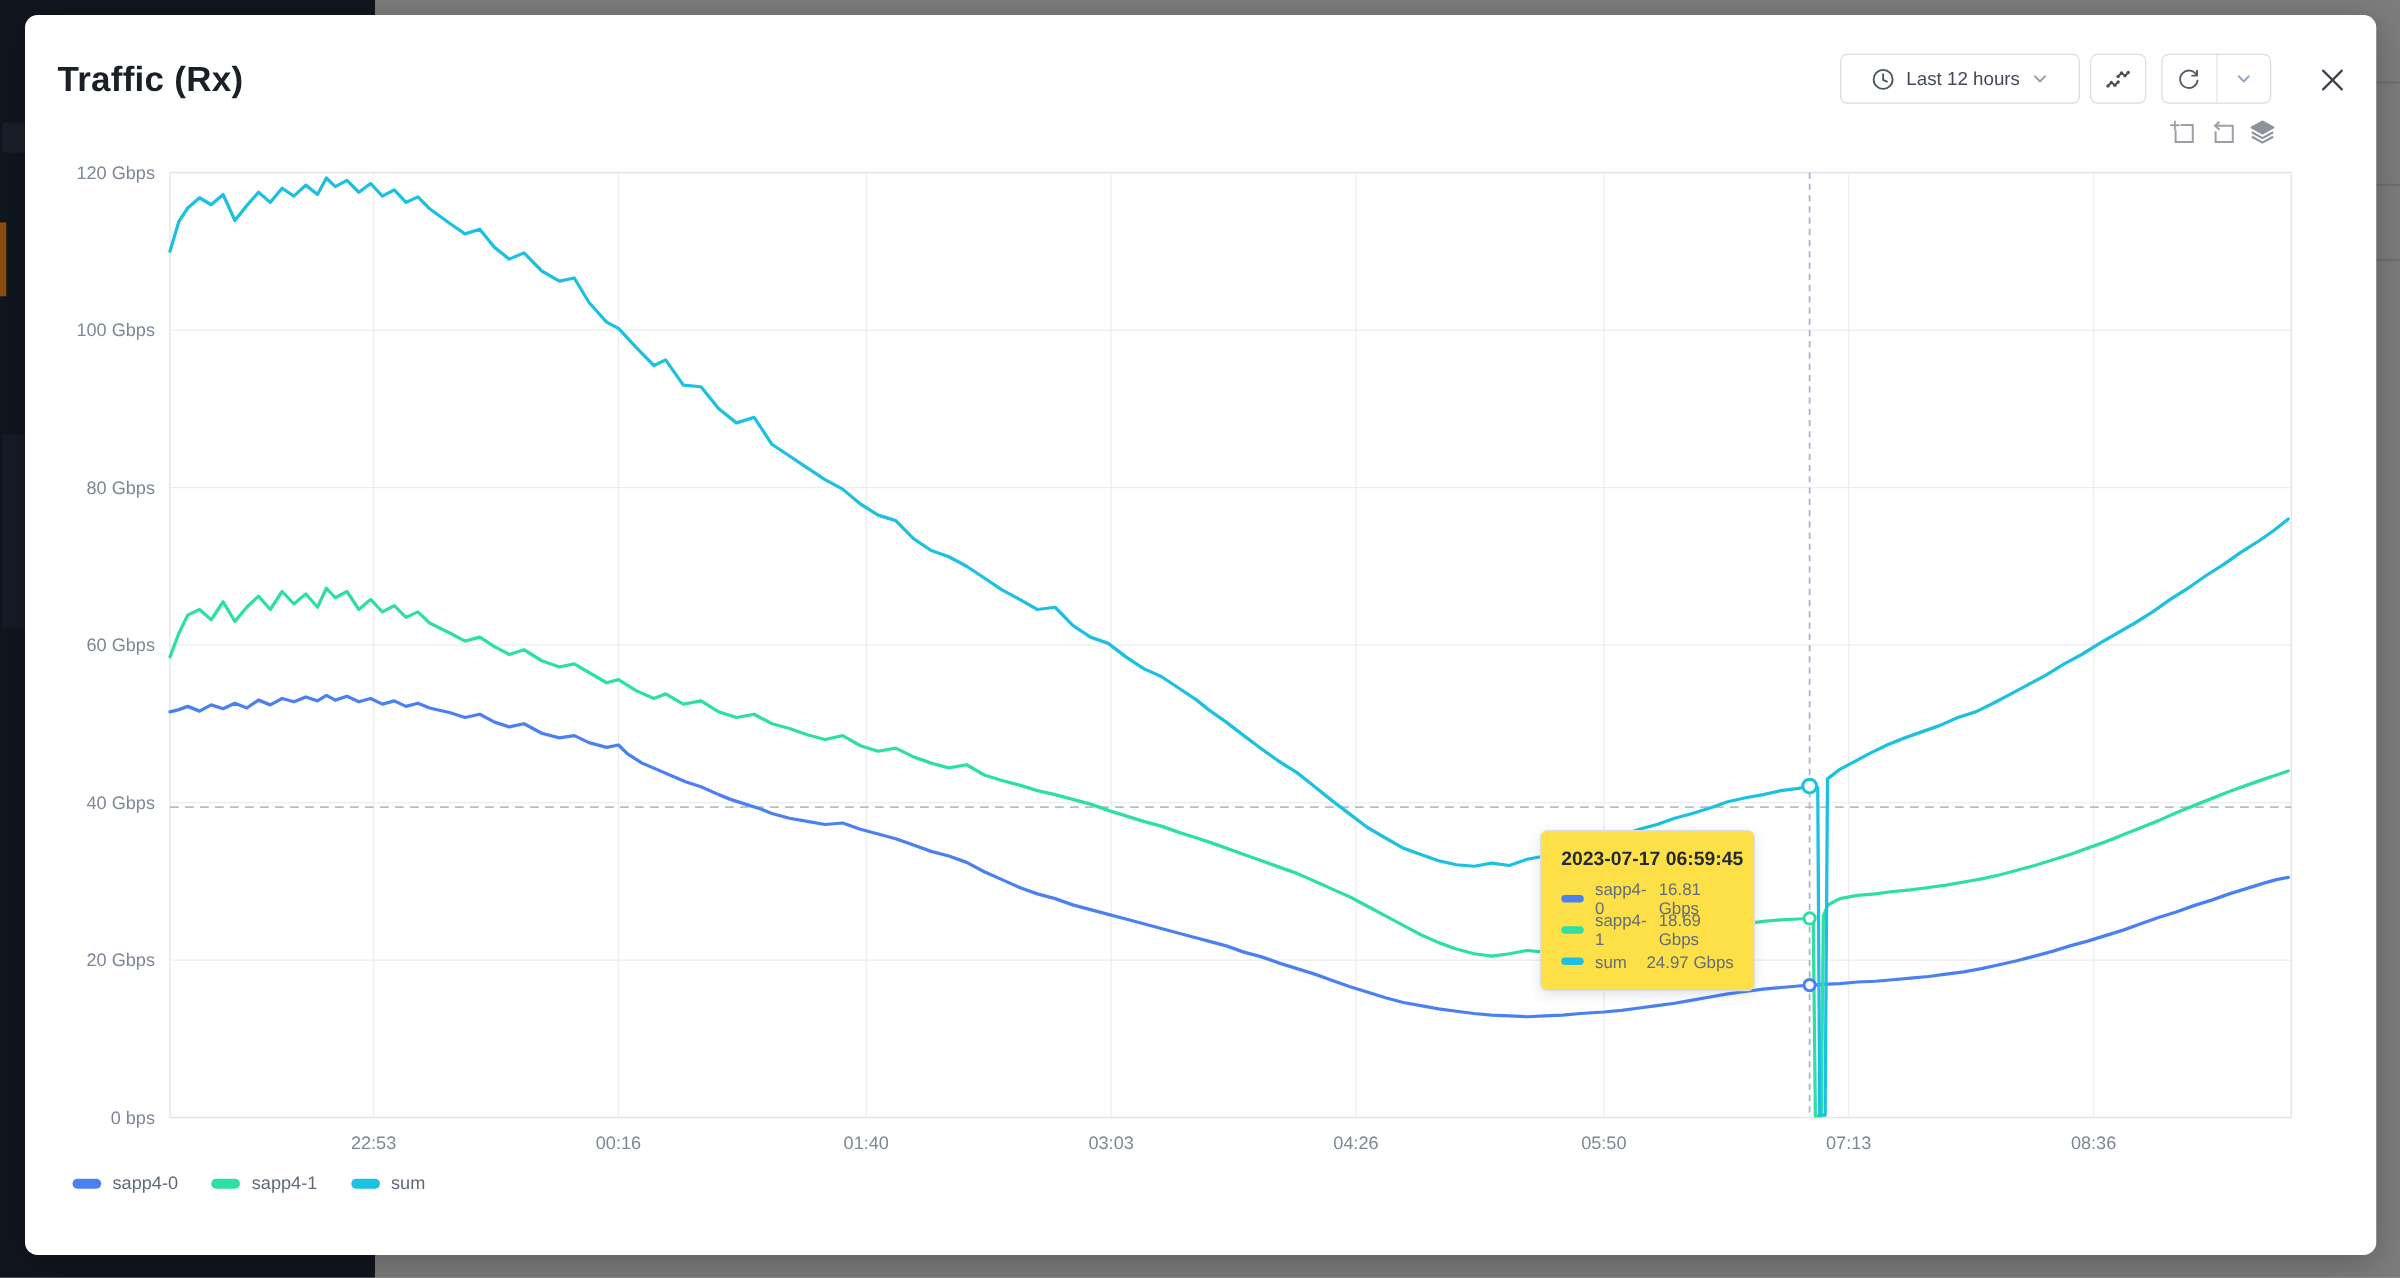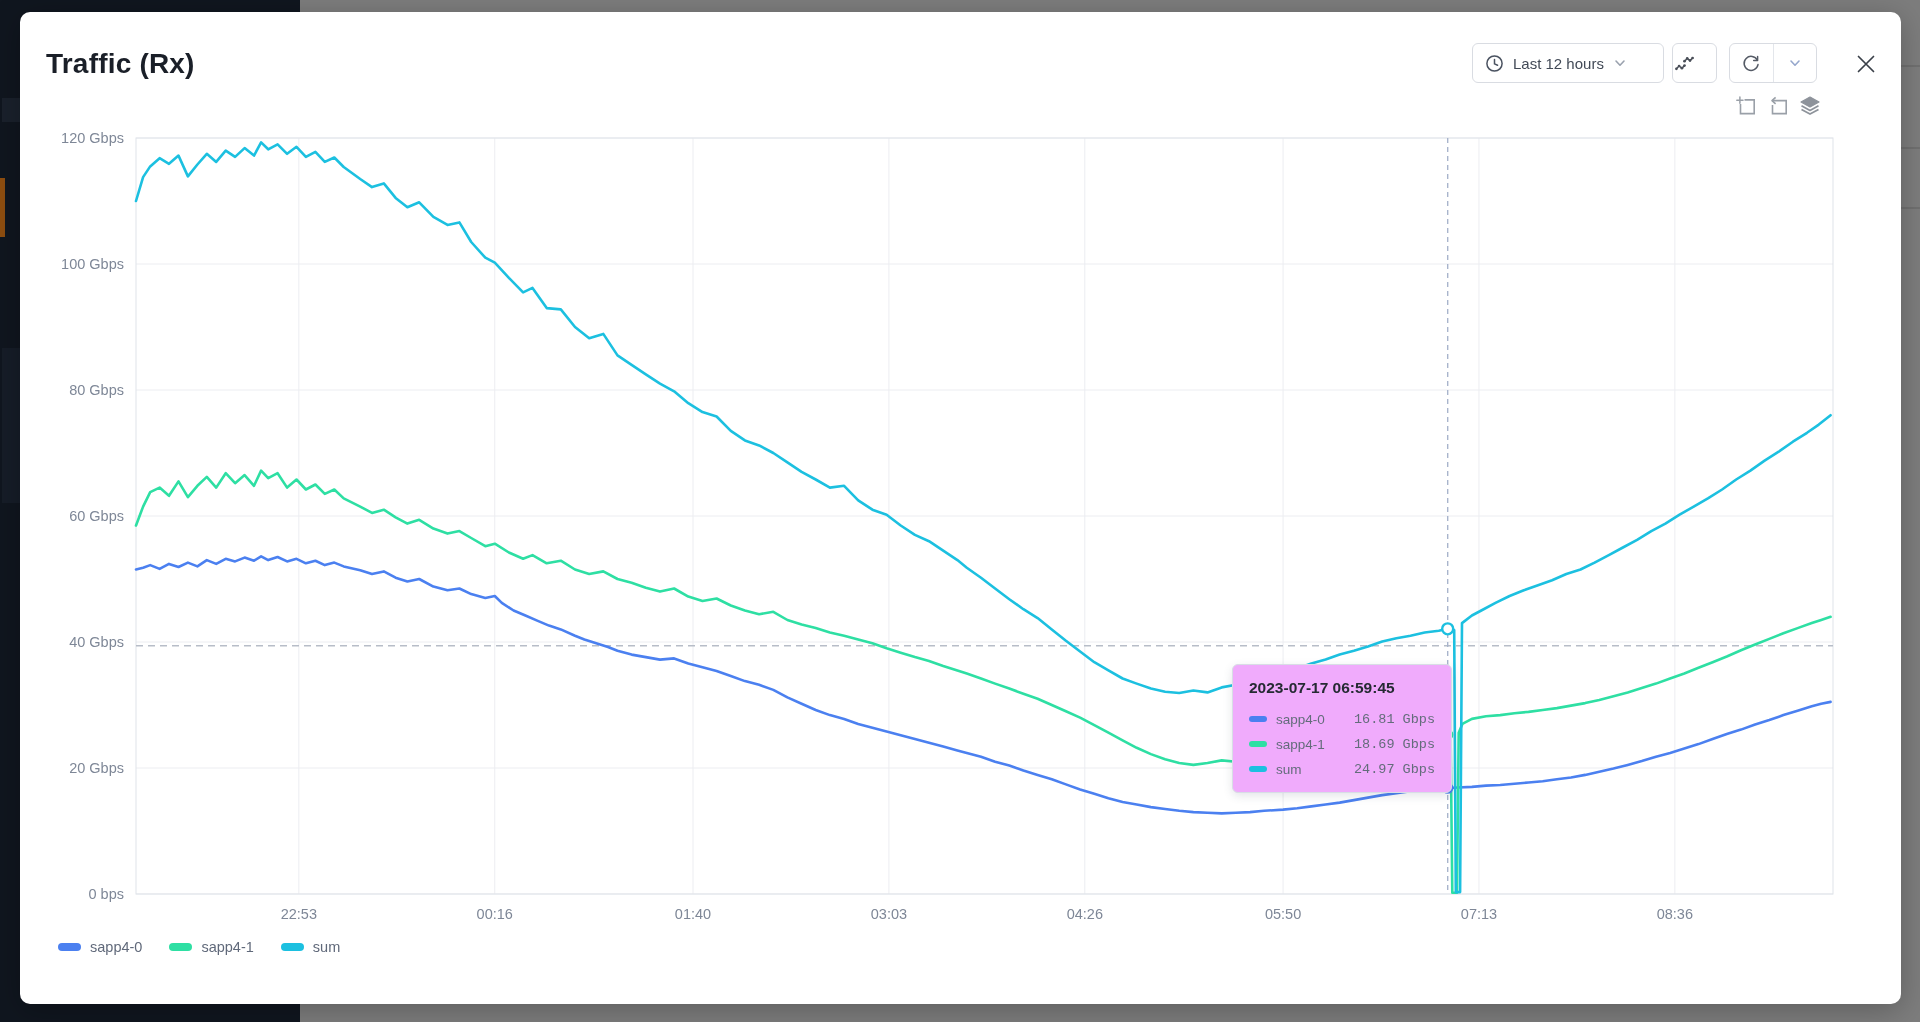--- a/index.html
+++ b/index.html
@@ -11,47 +11,47 @@
   .sidebar-block-1 { position:absolute; left:2px; top:98px; width:18px; height:24px; background:#1a212c; }
   .sidebar-block-2 { position:absolute; left:2px; top:348px; width:18px; height:155px; background:#161d28; }
   .sidebar-accent { position:absolute; left:0; top:178px; width:5px; height:59px; background:#8f4e10; }
 
   .modal { position:absolute; left:20px; top:12px; width:1881px; height:992px;
     background:#ffffff; border-radius:10px; box-shadow:0 6px 30px rgba(0,0,0,.25); }
 
   .modal-title { position:absolute; left:26px; top:36px; font-size:28px; font-weight:700; color:#1a1f28; letter-spacing:.2px; }
 
   .hdr-btn { position:absolute; top:31px; height:40px; background:#fff; border:1px solid #d9dce2; border-radius:6px;
-    display:flex; align-items:center; justify-content:flex-start; cursor:pointer; color:#424a57; }
+    display:flex; align-items:center; justify-content:center; cursor:pointer; color:#424a57; }
   .time-range-btn { left:1452px; width:192px; gap:9px; font-size:15px; padding:0 12px; }
   .chart-type-btn { left:1652px; width:45px; }
   .refresh-split { left:1709px; width:88px; padding:0; overflow:hidden; }
   .refresh-half { width:44px; height:100%; display:flex; align-items:center; justify-content:center; cursor:pointer; }
   .refresh-half + .refresh-half { border-left:1px solid #e3e6eb; }
   .close-btn { position:absolute; left:1831px; top:37px; width:30px; height:30px; border:none; background:transparent;
     display:flex; align-items:center; justify-content:center; cursor:pointer; }
 
   .zoom-toolbar { position:absolute; left:1714px; top:82px; display:flex; gap:8px; }
   .zoom-tool { width:24px; height:24px; display:flex; align-items:center; justify-content:center; cursor:pointer; }
 
   .chart-svg { position:absolute; left:0; top:0; }
 
   .legend { position:absolute; left:38px; top:927px; display:flex; align-items:center; gap:27px; }
   .legend-item { display:flex; align-items:center; gap:9px; cursor:pointer; }
   .legend-swatch { width:23px; height:8px; border-radius:4px; }
   .legend-label { font-size:14.5px; color:#60697a; }
 
-  .tooltip { position:absolute; left:1212px; top:652px; width:220px; background:#f0abfc;
+  .tooltip { position:absolute; left:1212px; top:652px; width:172px; background:#fde047;
     border:1px solid #d8dde6; border-radius:6px; box-shadow:0 3px 10px rgba(60,70,90,.14);
     padding:14px 16px 13px 16px; z-index:5; }
   .tooltip-title { font-size:15.5px; font-weight:700; color:#252a33; margin-bottom:12px; white-space:nowrap; }
   .tooltip-row { display:flex; align-items:center; gap:9px; height:20px; margin-top:5px; }
   .tooltip-swatch { width:18px; height:6.5px; border-radius:3px; flex:0 0 auto; }
   .tooltip-name { font-size:13.5px; color:#636c7b; }
-  .tooltip-value { font-size:13.5px; color:#636c7b; margin-left:auto;font-family:Liberation Mono, monospace; }
+  .tooltip-value { font-size:13.5px; color:#636c7b; margin-left:auto; }
 
   svg text { font-family:"Liberation Sans", sans-serif; }
 </style>
 </head>
 <body>
 
 <div class="backdrop">
   <div class="backdrop-seam" style="top:65px"></div>
   <div class="backdrop-seam" style="top:147px"></div>
   <div class="backdrop-seam" style="top:207px"></div>

